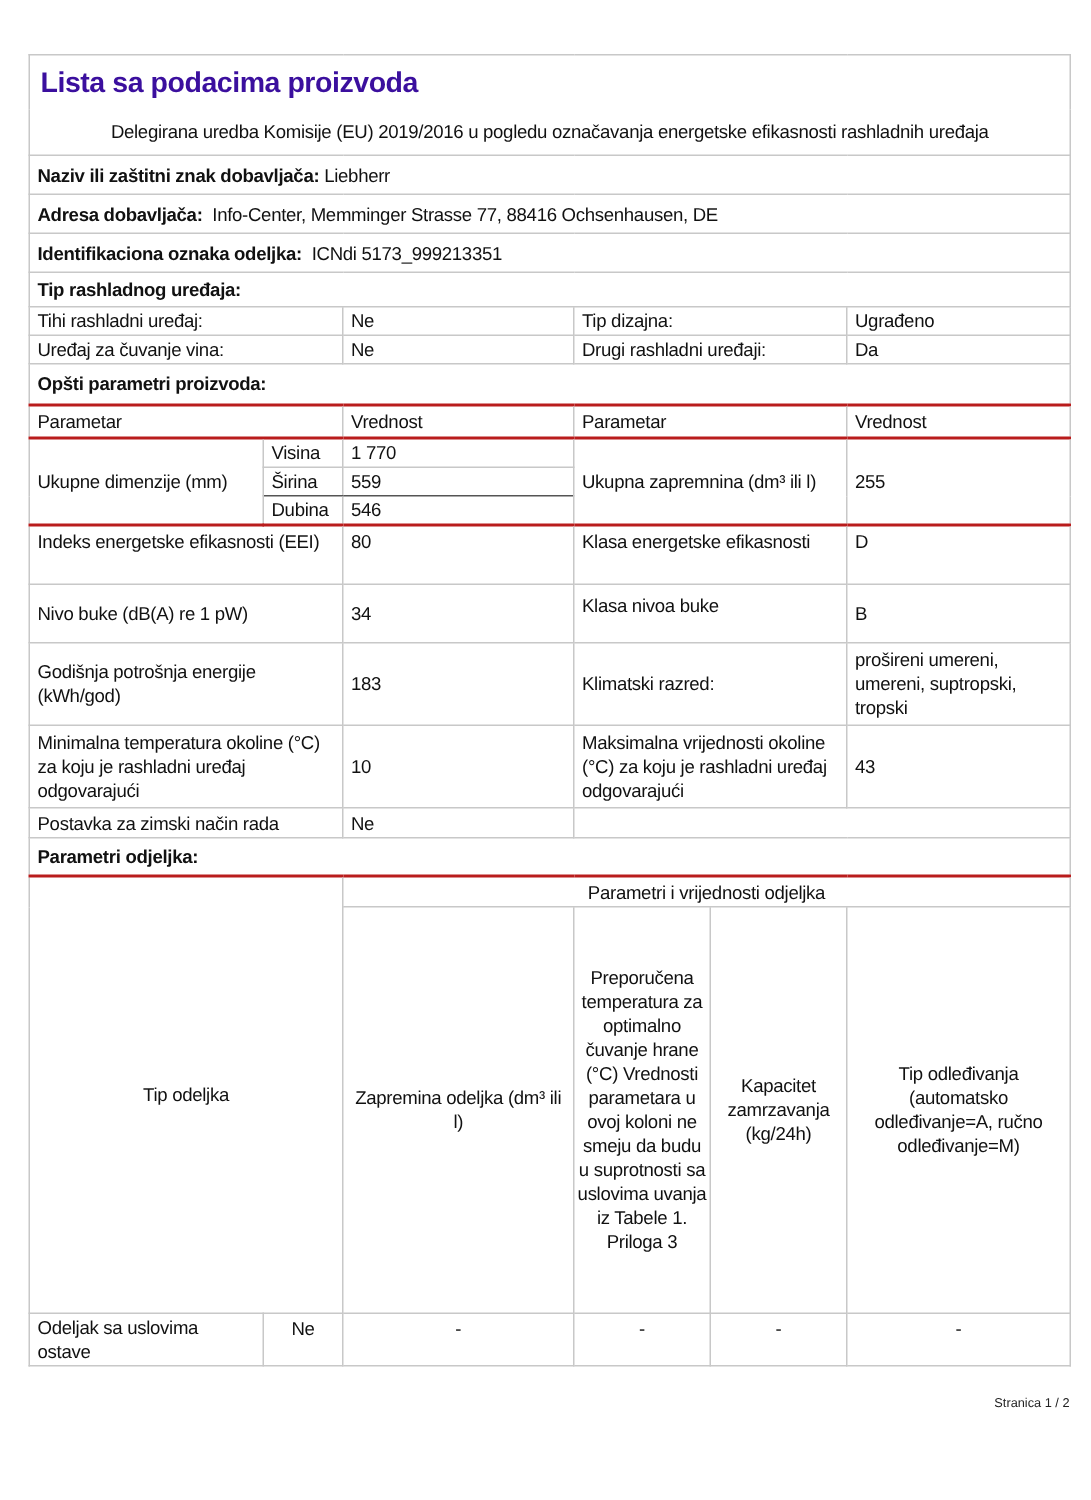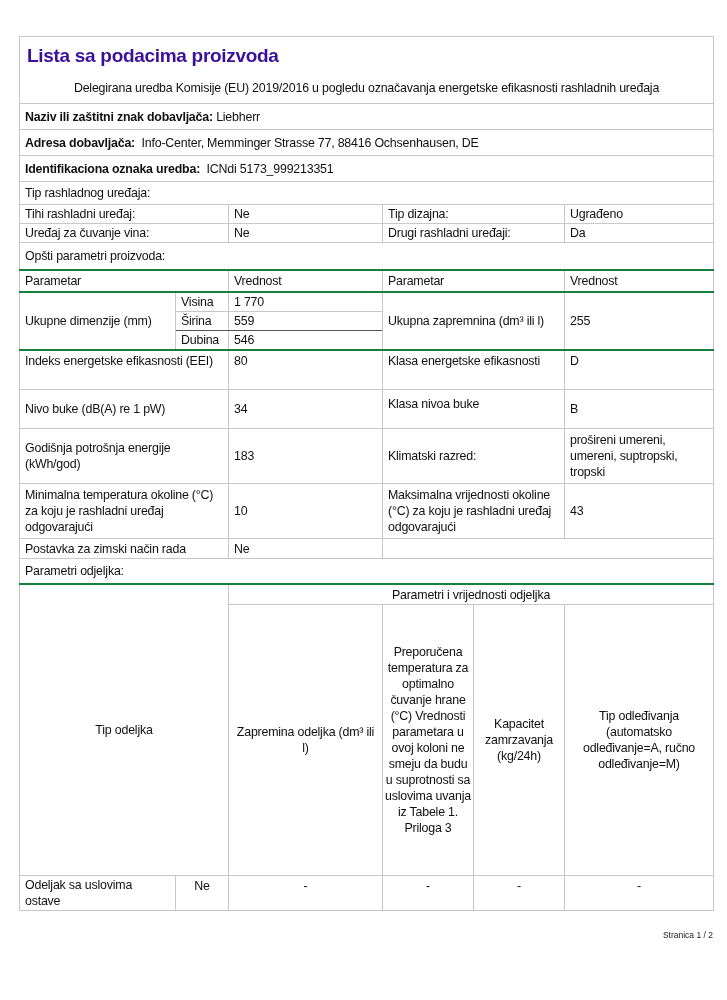--- a/index.html
+++ b/index.html
@@ -5,23 +5,23 @@
   html, body { margin:0; padding:0; background:#ffffff; }
   body { width:727px; height:1000px; position:relative; font-family:"Liberation Sans", sans-serif; color:#111; overflow:hidden; }
   .sheet { position:absolute; left:19px; top:36px; width:694px; }
   table { border-collapse:collapse; width:694px; table-layout:fixed; }
   td { border:1px solid #c8c8c8; padding:0 5px; font-size:12.4px; line-height:16px; vertical-align:middle; letter-spacing:-0.2px; }
   .title-cell { height:34px; padding:2px 7px 0 7px; border-bottom:none; }
   .title { color:#3b0f9e; font-weight:bold; font-size:19px; line-height:32px; letter-spacing:-0.3px; }
   .sub-cell { height:30px; border-top:none;text-align:center; }
   .full { height:25px; }
   .b { font-weight:bold; }
-  .sec { height:22px; font-weight:normal; }
+  .sec { height:22px; font-weight:bold; }
   .r2 { height:19px; }
-  .thick-top td { border-top:2px solid #15803d;margin-left:36px; }
+  .thick-top td { border-top:2px solid #b91c1c;margin-left:36px; }
   .center { text-align:center; }
   .top { vertical-align:top; padding-top:2px; }
   .dim-sub { border-left:1.5px solid #555; }
   .footer { position:absolute; right:14px; top:930px; font-size:8.5px; color:#222; }
 </style>
 </head>
 <body>
 
 <div class="sheet">
 <table>
@@ -51,21 +51,21 @@
   </td>
         </tr>
   <tr>
           <td colspan="6" class="full">
     <span class="b">Adresa dobavljača:</span>&nbsp;
     <span>Info-Center, Memminger Strasse 77, 88416 Ochsenhausen, DE</span>
   </td>
         </tr>
   <tr>
           <td colspan="6" class="full">
-    <span class="b">Identifikaciona oznaka uredba:</span>&nbsp;
+    <span class="b">Identifikaciona oznaka odeljka:</span>&nbsp;
     <span>ICNdi 5173_999213351</span>
   </td>
         </tr>
   <tr>
           <td colspan="6" class="sec">Tip rashladnog uređaja:</td>
         </tr>
 
   <tr class="r2">
     <td colspan="2">Tihi rashladni uređaj:</td>
     <td>Ne</td>

